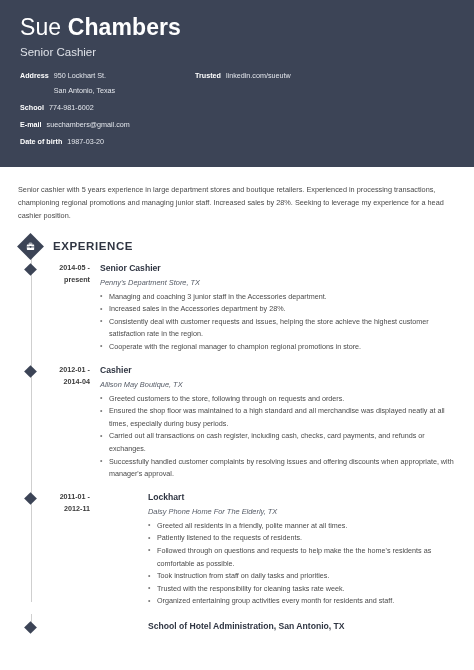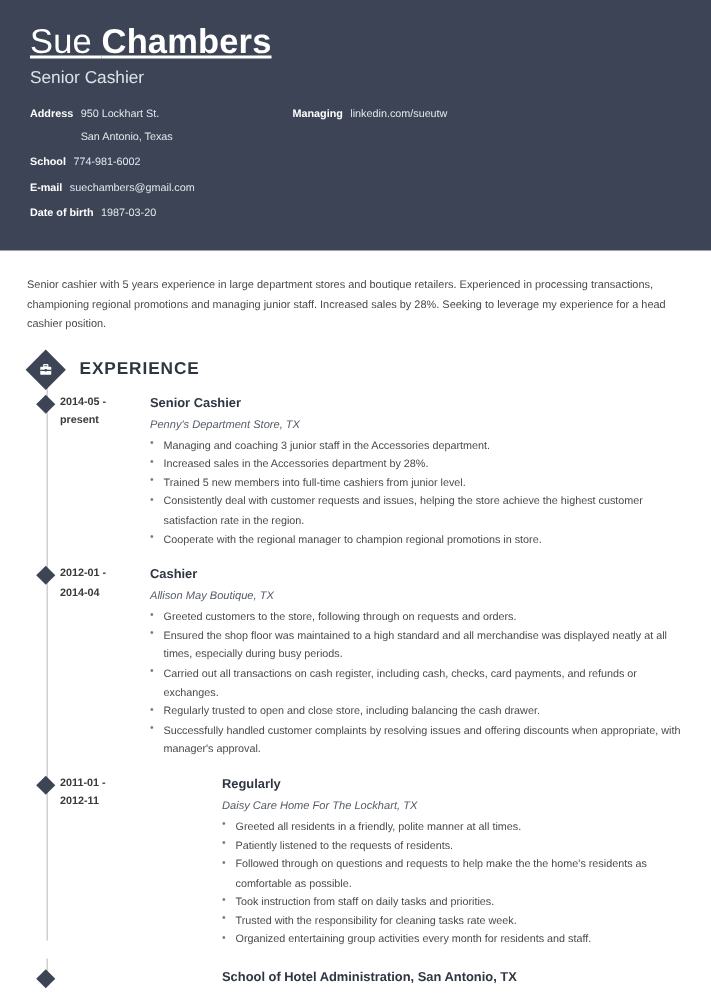--- a/index.html
+++ b/index.html
@@ -22,21 +22,20 @@
     padding: 14px 20px 13px 20px;
     box-sizing: border-box;
   }
   .name {
     font-size: 23px;
     line-height: 27px;
     letter-spacing: 0.1px;
     margin: 0 0 4px 0;
     font-weight: 300;
     color: #ffffff;
-    text-decoration: underline;
   }
   .name .last {
     font-weight: 700;
   }
   .job-title {
     font-size: 11.5px;
     line-height: 14px;
     font-weight: 400;
     color: #dfe2e8;
     margin: 0 0 12px 0;
@@ -150,21 +149,21 @@
     top: 3px;
     width: 9px;
     height: 9px;
     background: #3c4456;
     transform: rotate(45deg);
     z-index: 2;
   }
   .entry-dates {
     width: 60px;
     flex: 0 0 60px;
-    text-align: left;
+    text-align: right;
     padding-right: 10px;
     box-sizing: border-box;
     font-size: 7.2px;
     line-height: 12.5px;
     font-weight: 700;
     color: #3a3a3a;
     margin-left: 22px;
   }
   .entry-dates .d2 { display: block; }
   .entry-main { flex: 1 1 auto; }
@@ -240,21 +239,21 @@
 
         <div class="contact-row">
           <span class="contact-label">Date of birth</span>
           <span class="contact-value">1987-03-20</span>
         </div>
 
       </div>
 
       <div class="contact-col right">
         <div class="contact-row">
-          <span class="contact-label">Managing</span>
+          <span class="contact-label">Trusted</span>
           <span class="contact-value">linkedin.com/sueutw</span>
         </div>
       </div>
     </div>
   </div>
 
   <div class="body-wrap">
 
     <p class="summary">Senior cashier with 5 years experience in large department stores and boutique retailers. Experienced in processing transactions, championing regional promotions and managing junior staff. Increased sales by 28%. Seeking to leverage my experience for a head cashier position.</p>
 
@@ -278,55 +277,53 @@
           <div class="entry-dates">
             <span class="d1">2014-05 -</span>
             <span class="d2">present</span>
           </div>
           <div class="entry-main">
             <div class="entry-title">Senior Cashier</div>
             <div class="entry-org">Penny's Department Store, TX</div>
             <ul class="bullets">
               <li>Managing and coaching 3 junior staff in the Accessories department.</li>
               <li>Increased sales in the Accessories department by 28%.</li>
-              <li>Trained 5 new members into full-time cashiers from junior level.</li>
               <li>Consistently deal with customer requests and issues, helping the store achieve the highest customer satisfaction rate in the region.</li>
               <li>Cooperate with the regional manager to champion regional promotions in store.</li>
             </ul>
           </div>
         </div>
 
         <div class="entry">
           <div class="marker"></div>
           <div class="entry-dates">
             <span class="d1">2012-01 -</span>
             <span class="d2">2014-04</span>
           </div>
           <div class="entry-main">
             <div class="entry-title">Cashier</div>
             <div class="entry-org">Allison May Boutique, TX</div>
             <ul class="bullets">
               <li>Greeted customers to the store, following through on requests and orders.</li>
               <li>Ensured the shop floor was maintained to a high standard and all merchandise was displayed neatly at all times, especially during busy periods.</li>
               <li>Carried out all transactions on cash register, including cash, checks, card payments, and refunds or exchanges.</li>
-              <li>Regularly trusted to open and close store, including balancing the cash drawer.</li>
               <li>Successfully handled customer complaints by resolving issues and offering discounts when appropriate, with manager's approval.</li>
             </ul>
           </div>
         </div>
 
         <div class="entry">
           <div class="marker"></div>
           <div class="entry-dates">
             <span class="d1">2011-01 -</span>
             <span class="d2">2012-11</span>
           </div>
           <div class="entry-main">
-            <div class="entry-title">Regularly</div>
-            <div class="entry-org">Daisy Care Home For The Lockhart, TX</div>
+            <div class="entry-title">Lockhart</div>
+            <div class="entry-org">Daisy Phone Home For The Elderly, TX</div>
             <ul class="bullets">
               <li>Greeted all residents in a friendly, polite manner at all times.</li>
               <li>Patiently listened to the requests of residents.</li>
               <li>Followed through on questions and requests to help make the the home's residents as comfortable as possible.</li>
               <li>Took instruction from staff on daily tasks and priorities.</li>
               <li>Trusted with the responsibility for cleaning tasks rate week.</li>
               <li>Organized entertaining group activities every month for residents and staff.</li>
             </ul>
           </div>
         </div>

